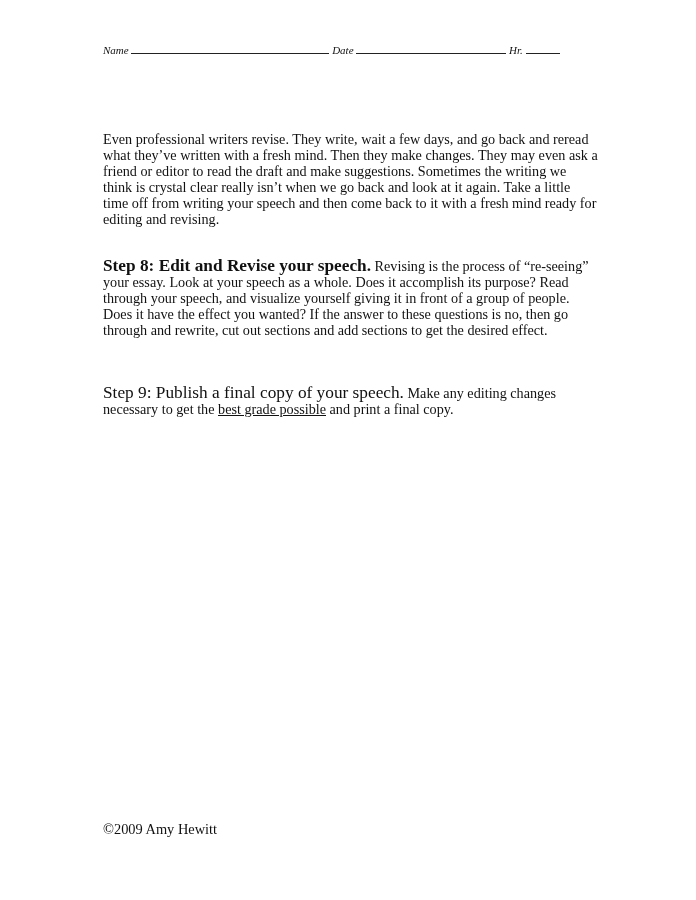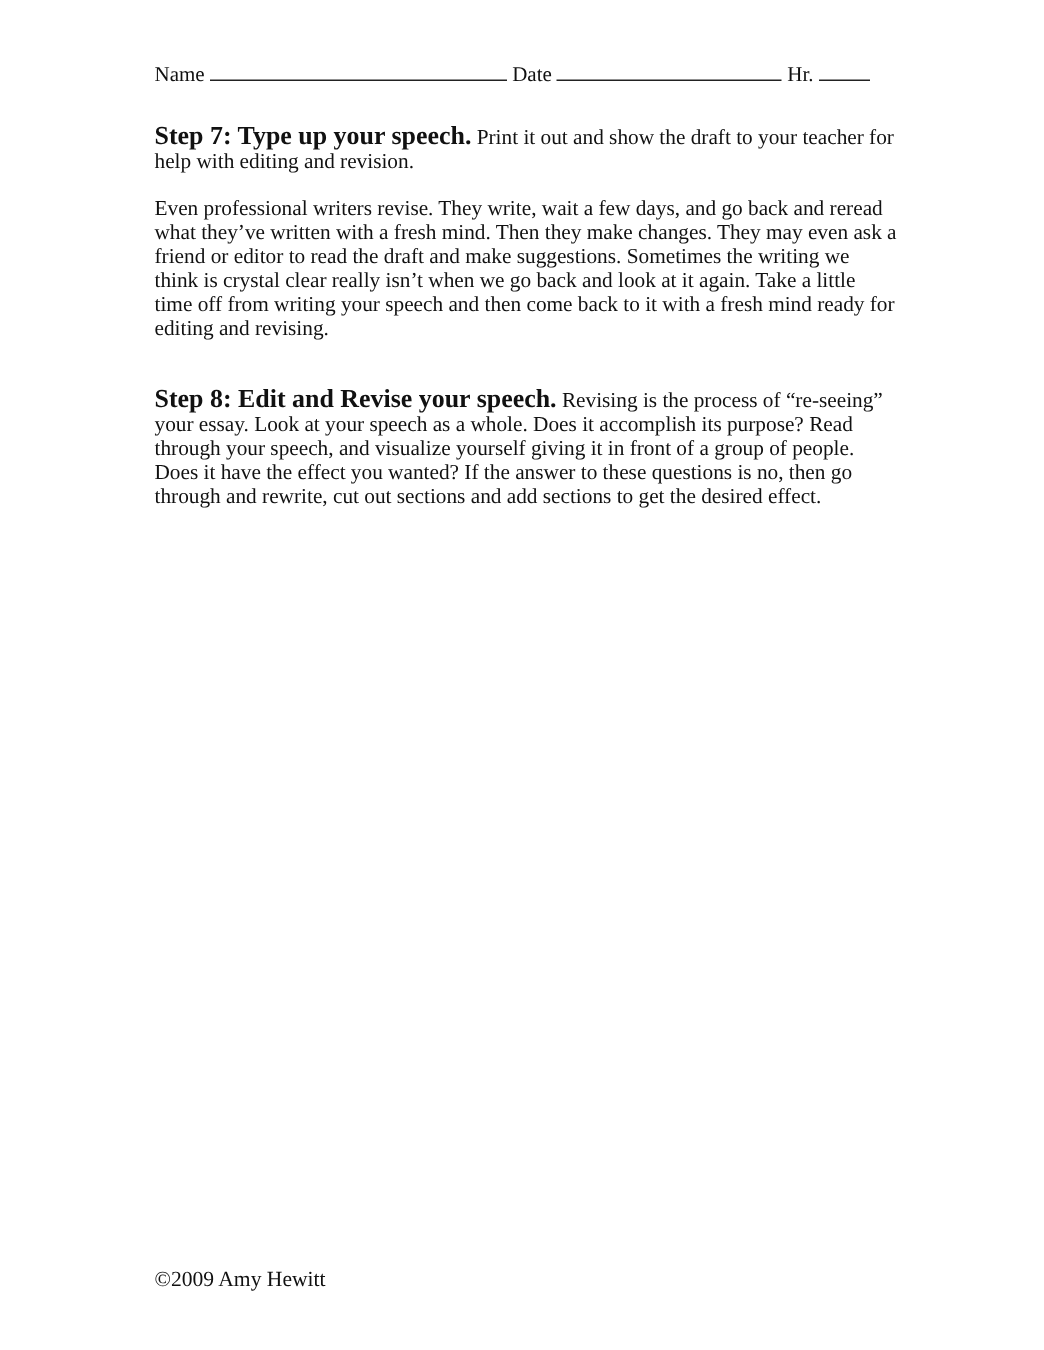--- a/index.html
+++ b/index.html
@@ -4,56 +4,56 @@
   <style>
     html, body { margin: 0; padding: 0; background: #ffffff; }
     body {
       width: 696px; height: 900px; position: relative; overflow: hidden;
       font-family: "Liberation Serif", "DejaVu Serif", serif;
       color: #111111;
     }
     .page { position: absolute; left: 0; top: 0; width: 696px; height: 900px; }
     .header-line {
       position: absolute; left: 103px; top: 40px;
-      font-size: 14px; line-height: 18px; white-space: nowrap;
+      font-size: 11px; line-height: 18px; white-space: nowrap; font-style: italic;
     }
     .blank { display: inline-block; border-bottom: 1px solid #222; height: 13px; vertical-align: baseline; }
     .para {
       position: absolute; left: 103px; width: 496px;
       font-size: 14.2px; line-height: 15.9px;
     }
     .step-bold { font-weight: bold; font-size: 17.3px; }
     .step-plain { font-size: 17.3px; }
     .u { text-decoration: underline; }
     .footer {
-      position: absolute; left: 103px; top: 844px;
+      position: absolute; left: 103px; top: 820px;
       font-size: 14.4px; line-height: 18px;
     }
   </style>
 </head>
 <body>
 
 <div class="page">
 
   <div class="header-line">
     <span>Name</span>
     <span class="blank" style="width:198px"></span>
     <span>Date</span>
     <span class="blank" style="width:150px"></span>
     <span>Hr.</span>
     <span class="blank" style="width:34px"></span>
   </div>
 
-  <div class="para" style="top:83px">
-    <span class="step-bold">Step 7: Type up your speech.</span><span> Print it out and show the draft to your teacher for help with editing and revision.</span>
-  </div>
 
   <div class="para" style="top:132px">Even professional writers revise. They write, wait a few days, and go back and reread what they’ve written with a fresh mind. Then they make changes. They may even ask a friend or editor to read the draft and make suggestions. Sometimes the writing we think is crystal clear really isn’t when we go back and look at it again. Take a little time off from writing your speech and then come back to it with a fresh mind ready for editing and revising.</div>
 
   <div class="para" style="top:258px">
     <span class="step-bold">Step 8: Edit and Revise your speech.</span><span>  Revising is the process of “re-seeing” your essay. Look at your speech as a whole. Does it accomplish its purpose? Read through your speech, and visualize yourself giving it in front of a group of people. Does it have the effect you wanted? If the answer to these questions is no, then go through and rewrite, cut out sections and add sections to get the desired effect.</span>
   </div>
 
 
+  <div class="para" style="top:385px">
+    <span class="step-plain">Step 9: Publish a final copy of your speech.</span><span> Make any editing changes necessary to get the </span><span class="u">best grade possible</span><span> and print a final copy.</span>
+  </div>
 
   <div class="footer">©2009 Amy Hewitt</div>
 
 </div>
 
 </body></html>

